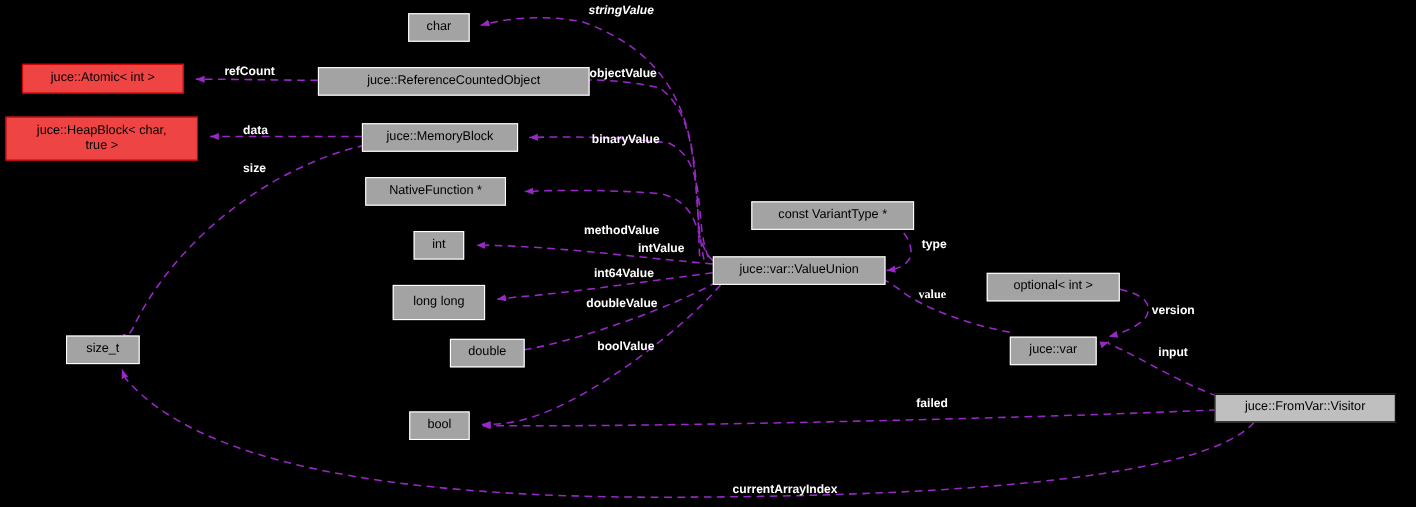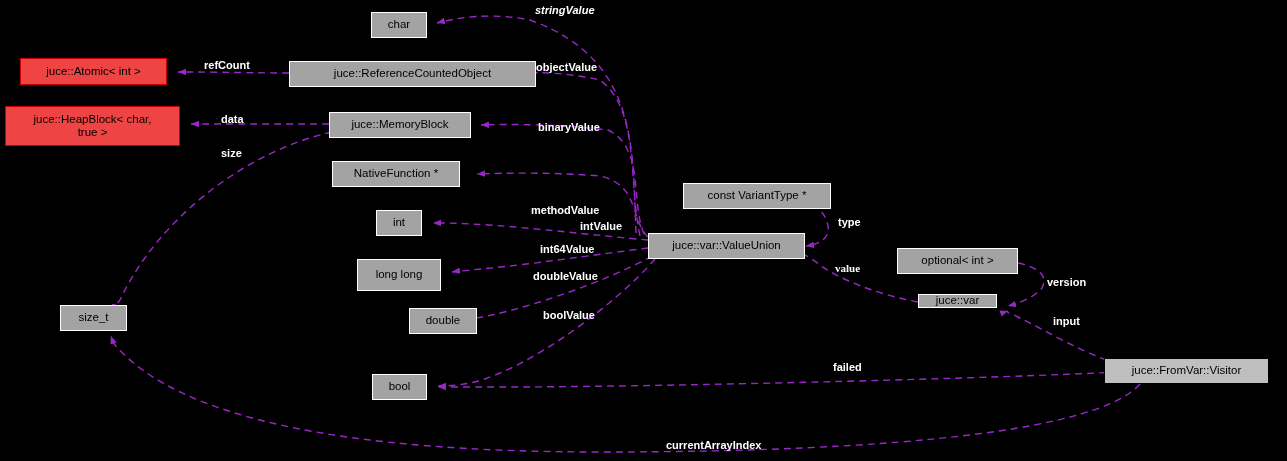--- a/index.html
+++ b/index.html
@@ -119,21 +119,21 @@
   <div class="node" style="left:683px; top:183px; width:148px; height:26px;">const VariantType *</div>
 
   <div class="node" style="left:376px; top:210px; width:46px; height:26px;">int</div>
 
   <div class="node" style="left:648px; top:233px; width:157px; height:26px;">juce::var::ValueUnion</div>
 
   <div class="node" style="left:897px; top:248px; width:121px; height:26px;">optional&lt; int &gt;</div>
 
   <div class="node" style="left:357px; top:259px; width:84px; height:32px;">long long</div>
 
-  <div class="node" style="left:918px; top:294px; width:79px; height:14px;">juce::var</div>
+  <div class="node" style="left:918px; top:306px; width:79px; height:26px;">juce::var</div>
 
   <div class="node" style="left:60px; top:305px; width:67px; height:26px;">size_t</div>
 
   <div class="node" style="left:365px; top:308px; width:68px; height:26px;margin-left:44px;">double</div>
 
   <div class="node grey" style="left:1104px; top:358px; width:165px; height:26px;">juce::FromVar::Visitor</div>
 
   <div class="node" style="left:372px; top:374px; width:55px; height:26px;">bool</div>
 
   <div class="edge-label" style="left:535px; top:4px;font-style:italic;">stringValue</div>

